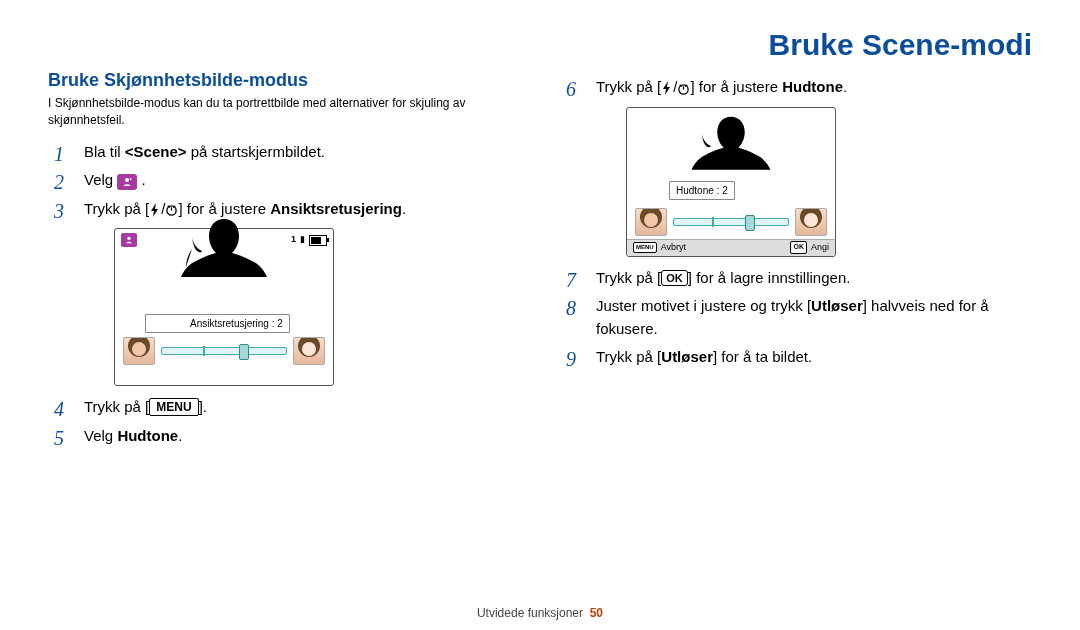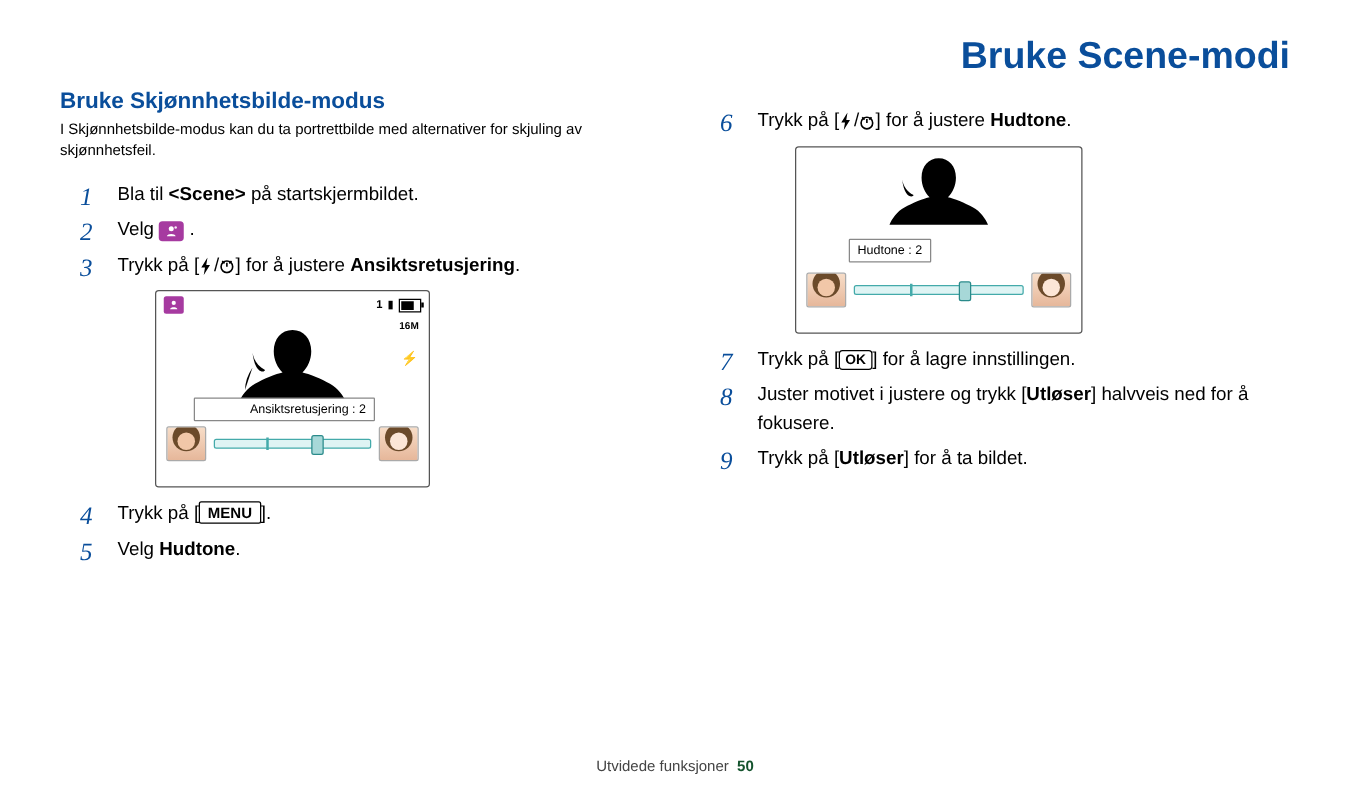--- a/index.html
+++ b/index.html
@@ -3,37 +3,37 @@
 <meta charset="utf-8">
 <style>
   html,body{margin:0;padding:0;background:#fff;font-family:"Segoe UI",Arial,sans-serif;color:#000;}
   .page{width:1080px;height:630px;box-sizing:border-box;padding:28px 48px 0 48px;position:relative;}
   h1{color:#0a4e9b;font-size:30px;font-weight:700;margin:0 0 8px 0;text-align:right;}
   .intro{font-size:13px;margin:0 0 18px 0;}
   .cols{display:flex;gap:40px;}
   .col{flex:1 1 50%;}
   h2{color:#0a4e9b;font-size:18px;font-weight:700;margin:0 0 4px 0;}
   .sub{font-size:12px;line-height:1.4;margin:0 0 12px 0;}
-  ol.steps{list-style:none;margin:16px;padding:0;counter-reset:step;}
+  ol.steps{list-style:none;margin:6px;padding:0;counter-reset:step;}
   ol.steps.continue{counter-reset:step 5;}
   ol.steps>li{counter-increment:step;position:relative;padding-left:30px;font-size:15px;line-height:1.5;margin-bottom:6px;}
   ol.steps>li::before{content:counter(step);position:absolute;left:0;top:-2px;color:#0a4e9b;font-style:italic;font-size:20px;font-family:"Georgia",serif;font-weight:500;}
   .note{font-size:12px;margin:2px 0 10px 0;list-style:none;padding-left:16px;}
   .note li{position:relative;padding-left:10px;line-height:1.4;}
   .note li::before{content:"•";position:absolute;left:0;}
   b{font-weight:700;}
   .inline-icon{display:inline-flex;vertical-align:middle;}
   .angle{font-weight:700;}
   .scene-icon{display:inline-flex;align-items:center;justify-content:center;width:20px;height:16px;background:#a63aa0;border-radius:3px;vertical-align:-3px;}
   .scene-icon svg{width:12px;height:12px;}
   .key{display:inline-block;border:1px solid #000;border-radius:2px;padding:0 6px;font-size:12px;font-weight:700;line-height:16px;vertical-align:1px;background:#fff;}
   figure{margin:8px 0 10px 30px;}
   .screen{border:1px solid #555;border-radius:3px;background:#fff;position:relative;box-sizing:border-box;}
   .screen.s1{width:220px;height:158px;}
-  .screen.s2{width:230px;height:150px;}
+  .screen.s2{width:210px;height:150px;}
   .status{display:flex;justify-content:space-between;align-items:center;padding:4px 6px;font-size:9px;}
   .status .left,.status .right{display:flex;gap:4px;align-items:center;}
   .mini{display:inline-flex;align-items:center;justify-content:center;width:16px;height:14px;border-radius:2px;}
   .mini.purple{background:#a63aa0;}
   .batt{width:16px;height:9px;border:1px solid #000;position:relative;}
   .batt::after{content:"";position:absolute;right:-3px;top:2px;width:2px;height:4px;background:#000;}
   .batt .fill{position:absolute;left:1px;top:1px;bottom:1px;width:10px;background:#000;}
   .mp{font-size:8px;font-weight:700;}
   .flash{font-size:11px;}
   .silh{display:flex;justify-content:center;}
@@ -45,21 +45,21 @@
   .thumb::after{content:"";position:absolute;left:8px;top:4px;width:14px;height:14px;border-radius:50%;background:#f1c7a8;box-shadow:0 -3px 0 4px #6b4a2a;}
   .thumb.light::after{background:#fce6d7;}
   .track{flex:1;height:6px;border:1px solid #4aa;background:#dff4f4;position:relative;border-radius:2px;}
   .track .tick{position:absolute;top:-2px;bottom:-2px;width:2px;background:#4aa;}
   .track .handle{position:absolute;top:-4px;width:8px;height:14px;border:1px solid #2a8a8a;background:#a7d8d8;border-radius:2px;}
   .bottombar{position:absolute;left:0;right:0;bottom:0;height:16px;background:#ddd;border-top:1px solid #aaa;display:flex;align-items:center;font-size:9px;padding:0 6px;gap:4px;border-radius:0 0 3px 3px;}
   .bottombar .ok{border:1px solid #000;border-radius:2px;font-size:7px;font-weight:700;padding:0 2px;background:#fff;}
   .bottombar .menu{border:1px solid #000;border-radius:2px;font-size:6px;font-weight:700;padding:0 2px;background:#fff;}
   .bottombar .spacer{flex:1;}
   .footer{position:absolute;left:0;right:0;bottom:10px;text-align:center;font-size:12px;color:#444;}
-  .footer b{color:#14532d;text-align:center;}
+  .footer b{color:#c2410c;text-align:center;}
   .ok-key{display:inline-block;border:1.3px solid #000;border-radius:3px;font-size:11px;font-weight:800;padding:0 4px;line-height:14px;vertical-align:1px;}
 </style>
 </head>
 <body>
 
 <div class="page">
   <h1>Bruke Scene-modi</h1>
 
   <div class="cols">
 
@@ -105,24 +105,20 @@
                     </span>
                 </div>
                 <div class="right">
                   <b>1</b>
                   <span>▮</span>
                   <span class="batt">
                       <span class="fill"></span>
                     </span>
                 </div>
               </div>
-              <div style="display:flex;justify-content:flex-end;padding:0 8px;gap:12px;flex-direction:column;align-items:flex-end;">
-                <span class="mp">16M</span>
-                <span class="flash">⚡</span>
-              </div>
               <div class="silh s1s" style="margin-top:-36px;">
                 <svg viewBox="0 0 120 62">
                     <path fill="#000" d="M60 4c-9 0-15 7-15 17 0 7 3 13 7 17-5 1-15 5-22 9-6 3-11 10-13 15h86c-2-5-7-12-13-15-7-4-17-8-22-9 4-4 7-10 7-17 0-10-6-17-15-17z"></path>
                     <path fill="#000" d="M38 36c-6-3-9-8-10-14 2 18 10 16 10 14zM28 34c-4 6-6 12-6 18"></path>
                   </svg>
               </div>
               <span class="label-chip" style="left:30px;bottom:52px;padding-left:44px;">Ansiktsretusjering : 2</span>
               <div class="slider-row" style="position:absolute;left:0;right:0;bottom:20px;">
                 <div class="thumb"></div>
                 <div class="track">
@@ -169,20 +165,27 @@
               <span class="label-chip" style="left:42px;bottom:56px;">Hudtone : 2</span>
               <div class="slider-row" style="position:absolute;left:0;right:0;bottom:20px;">
                 <div class="thumb"></div>
                 <div class="track">
                   <span class="tick" style="left:33%"></span>
                     <span class="tick" style="left:66%"></span>
                   <span class="handle" style="left:62%"></span>
                 </div>
                 <div class="thumb light"></div>
               </div>
+              <div class="bottombar">
+                <span class="menu">MENU</span>
+                <span>Avbryt</span>
+                <span class="spacer"></span>
+                <span class="ok">OK</span>
+                <span>Angi</span>
+              </div>
             </div>
           </figure>
         </li>
         <li>
           <span>Trykk på [</span><span class="ok-key">OK</span><span>] for å lagre innstillingen.</span>
         </li>
         <li>
           <span>Juster motivet i justere og trykk [</span><b>Utløser</b><span>] halvveis ned for å fokusere.</span>
         </li>
         <li>

